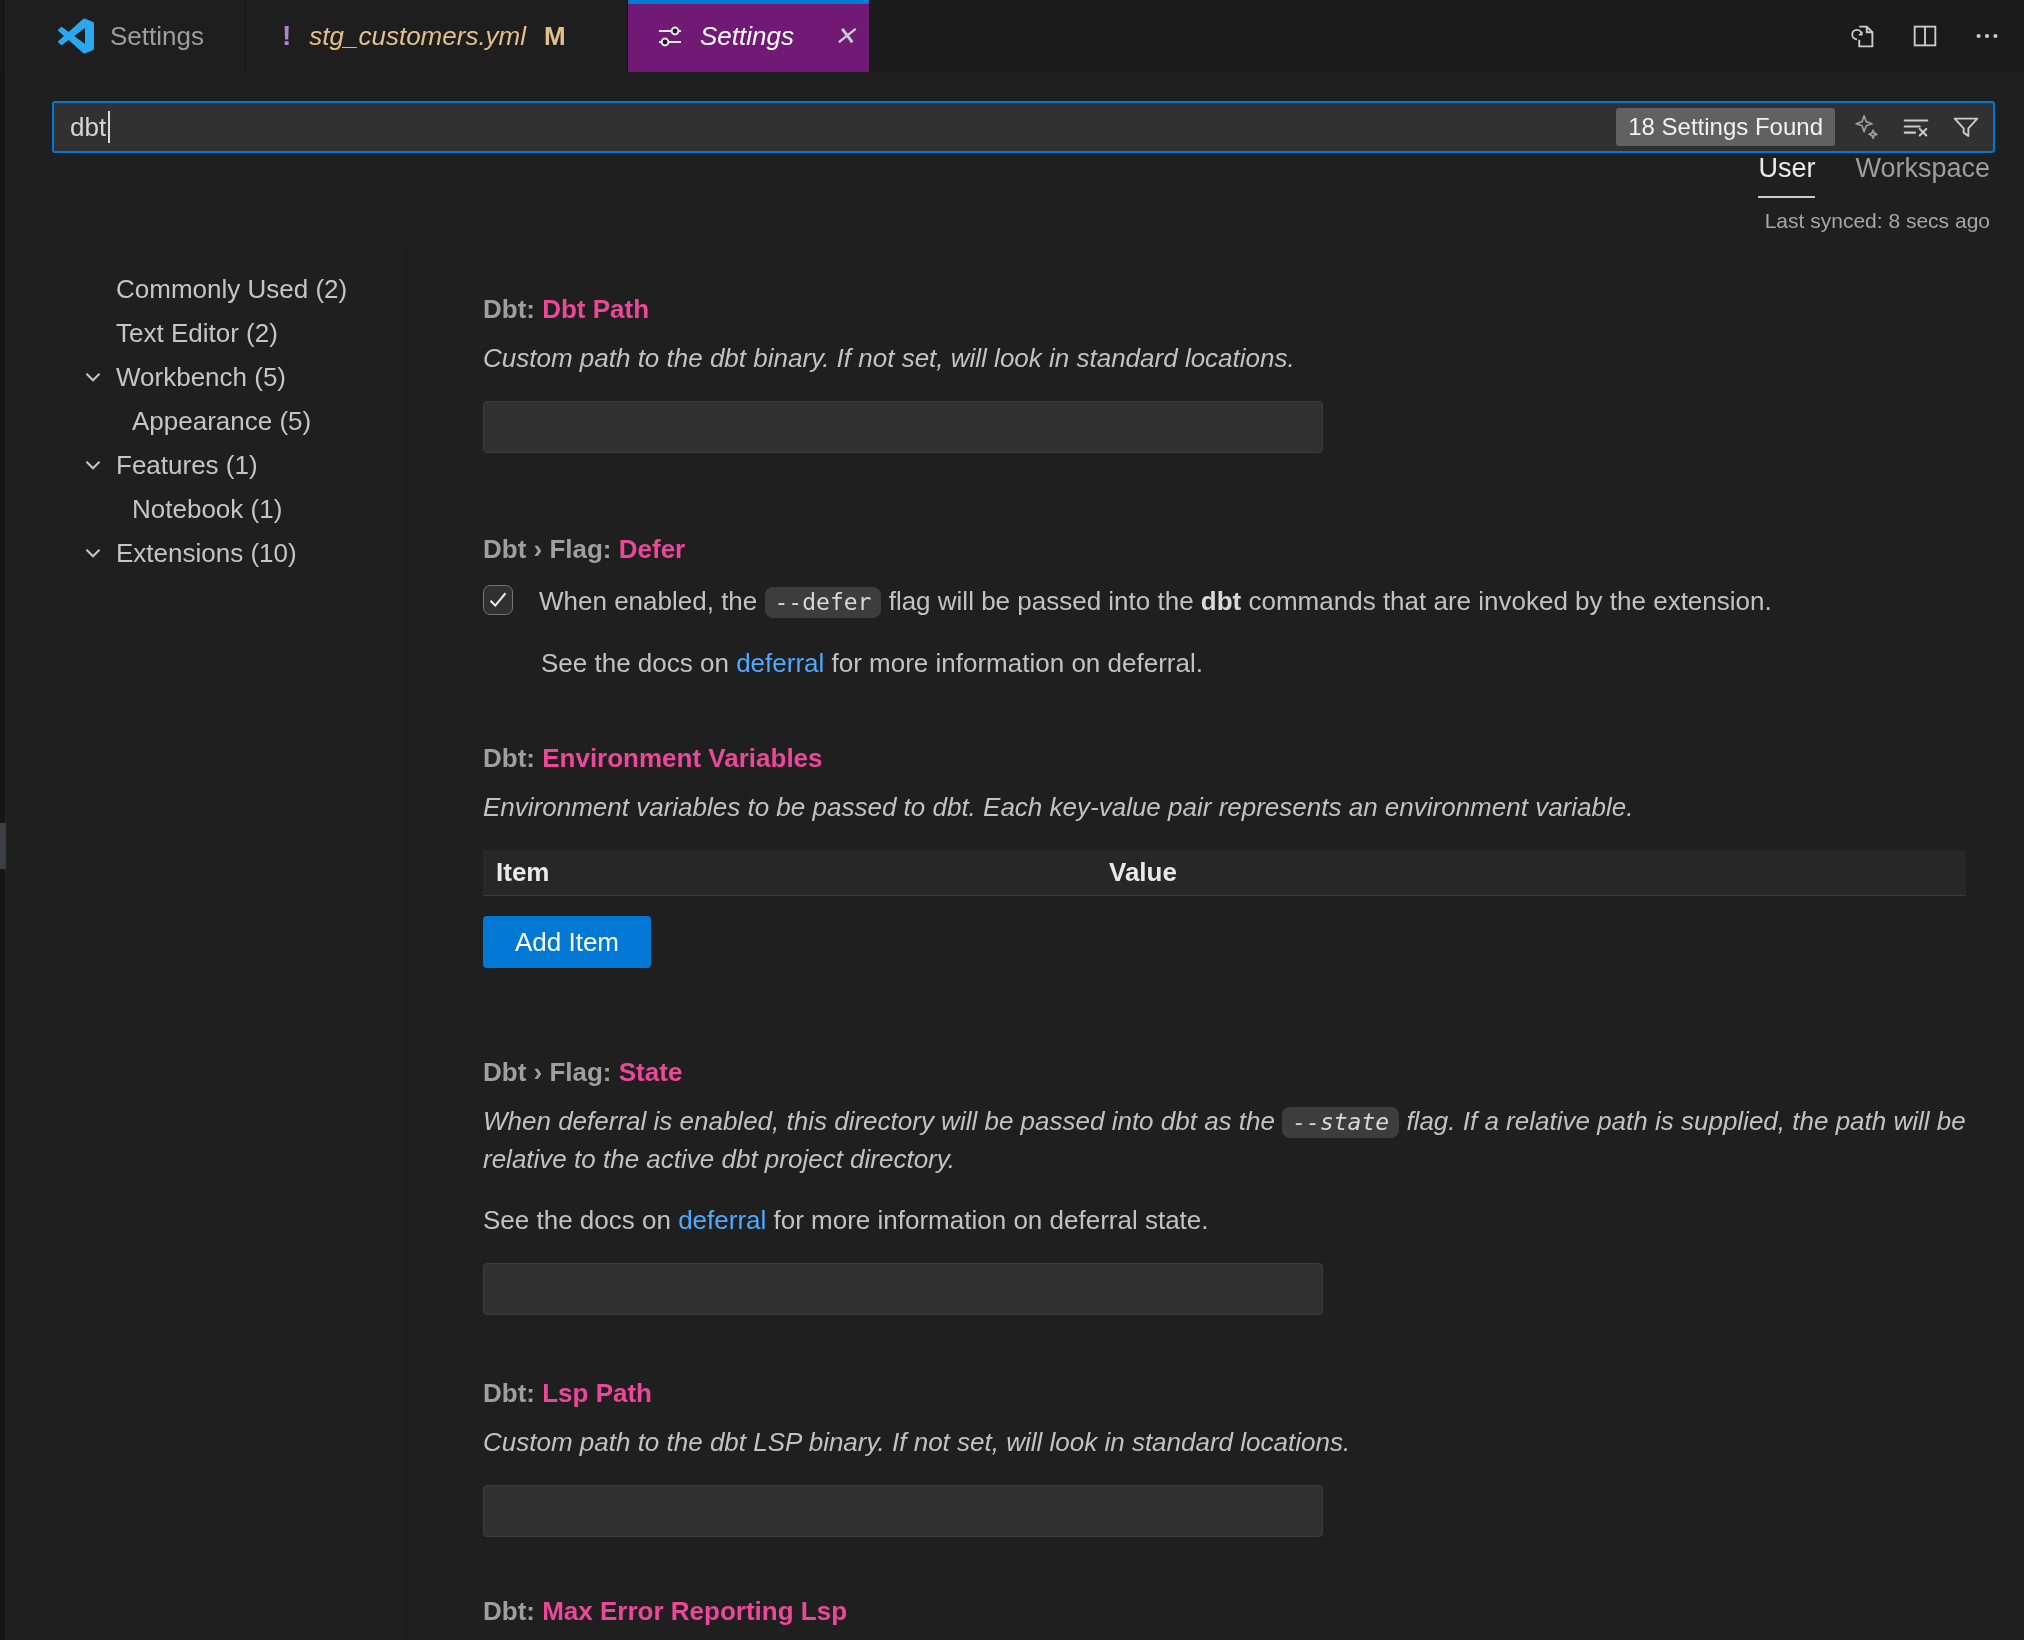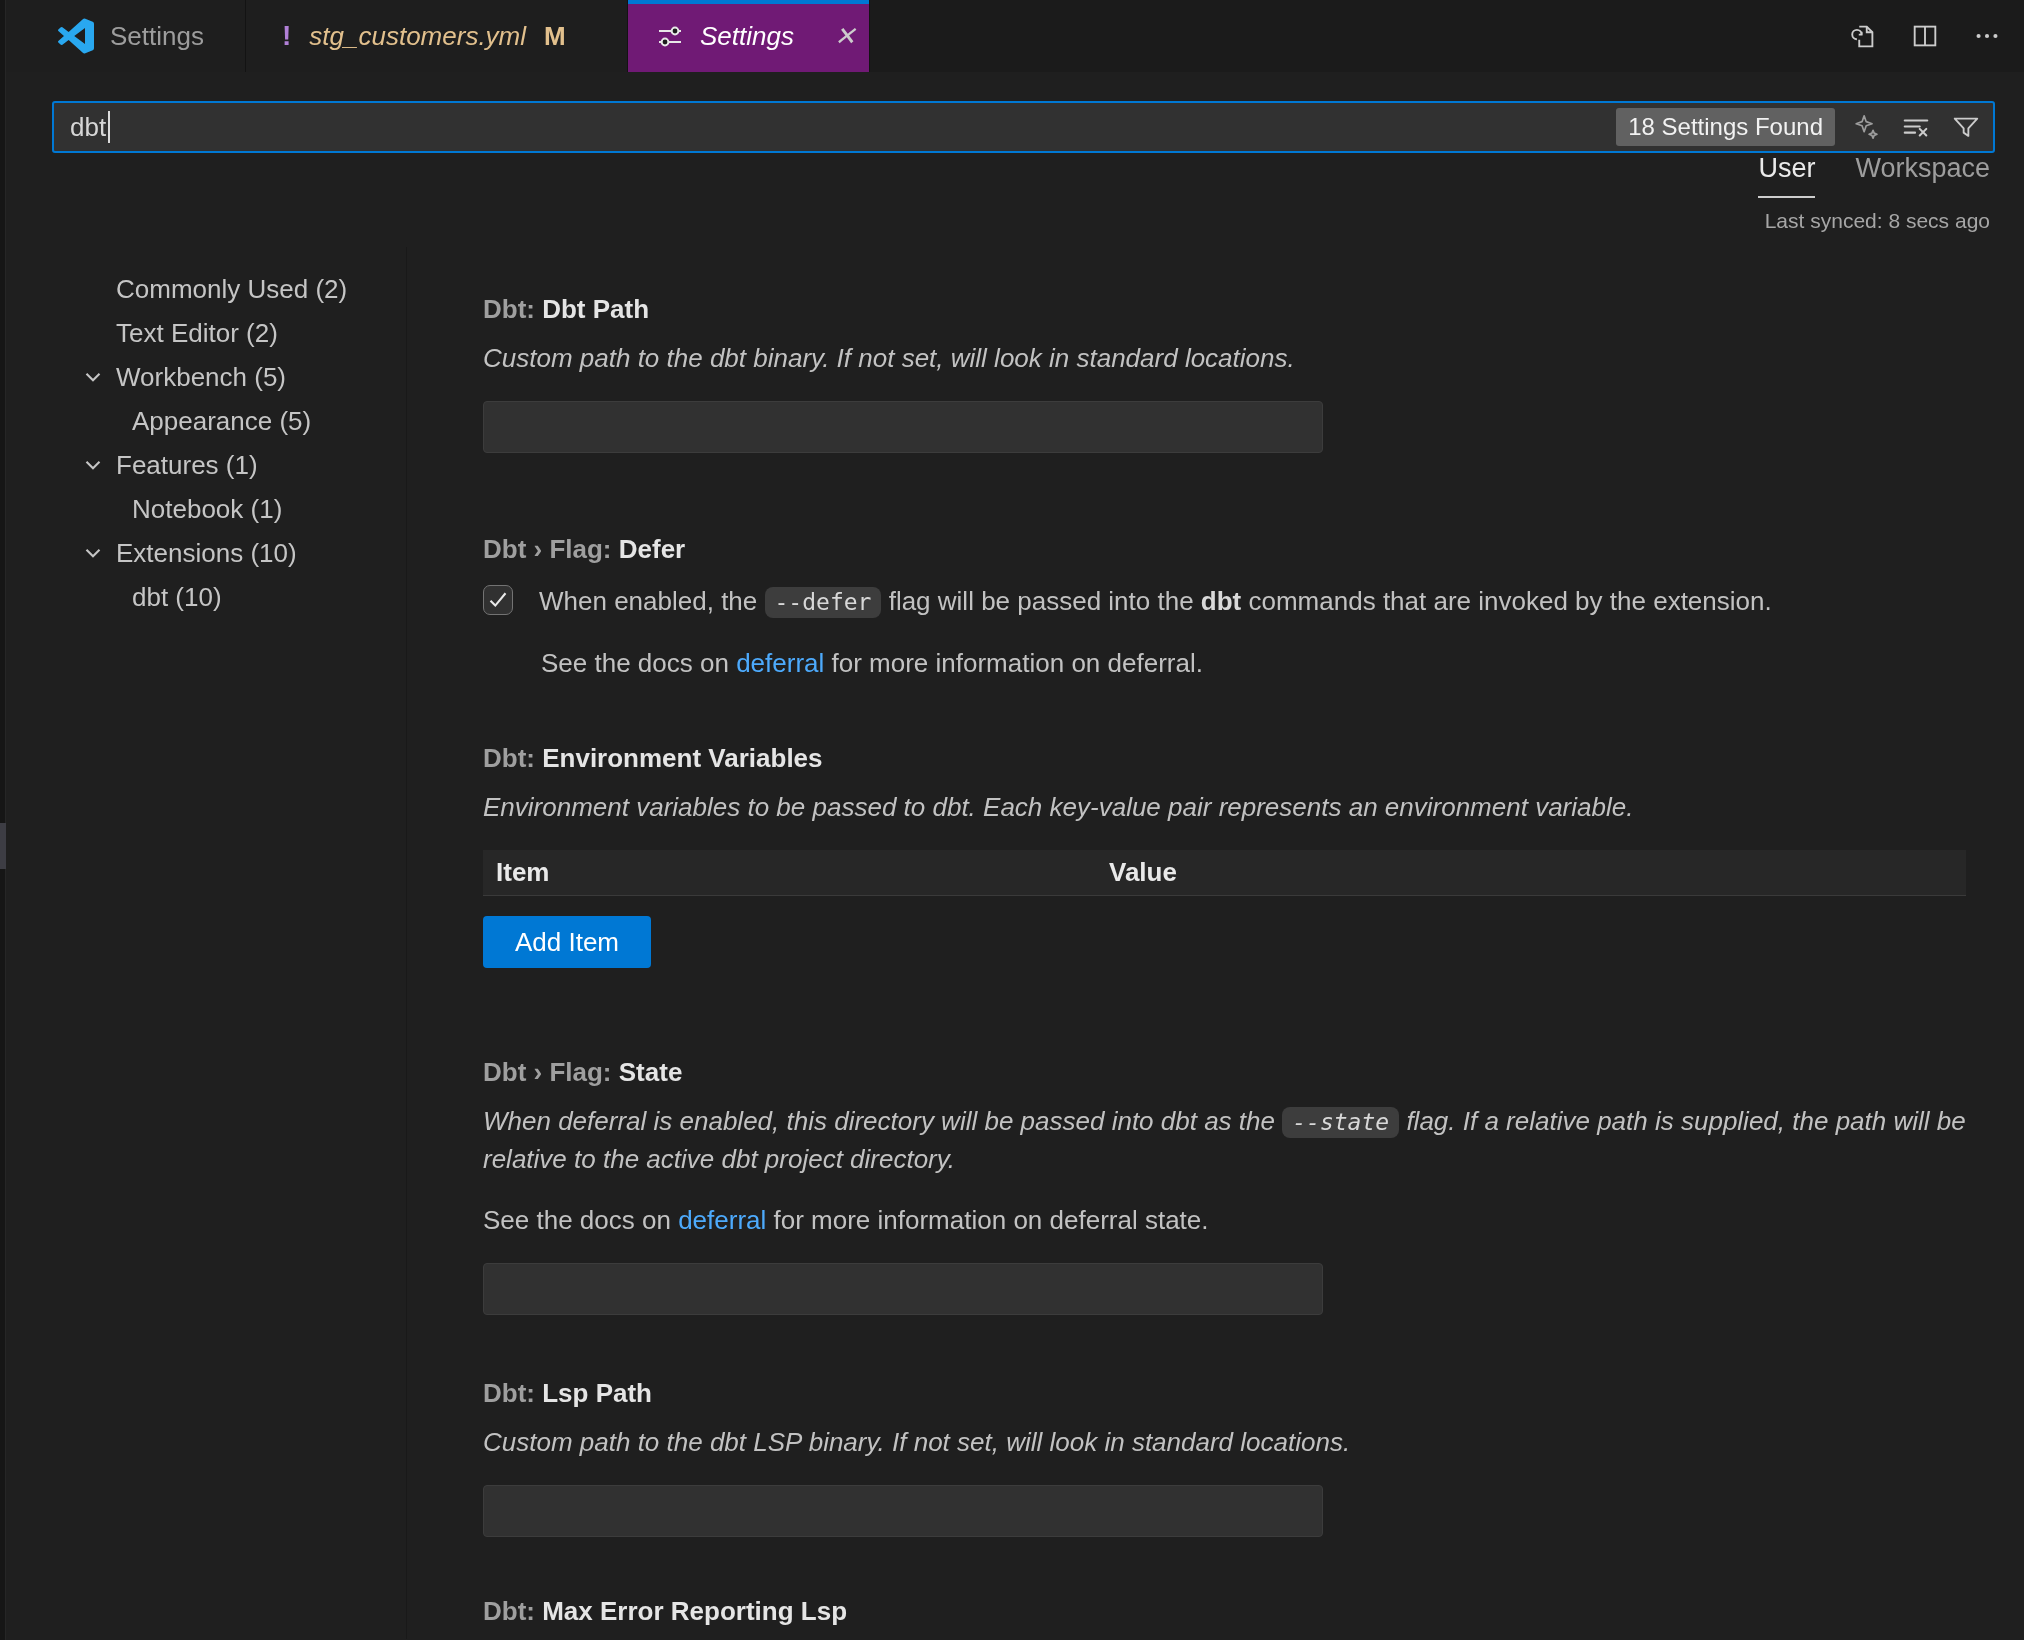--- a/index.html
+++ b/index.html
@@ -55,21 +55,21 @@
   .toc-row { height:44px; display:flex; align-items:center; font-size:26px; color:#c5c5c5;
     cursor:pointer; position:relative; }
   .toc-row.lvl1 { padding-left:116px; }
   .toc-row.lvl2 { padding-left:132px; }
   .toc-chevron { position:absolute; left:80px; top:9px; width:26px; height:26px; }
 
   .list { flex:1; padding:46px 60px 0 76px; }
   .setting { margin-bottom:0; }
   .s-title { font-size:26px; font-weight:700; line-height:32px; }
   .s-cat { color:#9f9f9f; }
-  .s-name { color:#e5e5e5; }
+  .s-name { color:#ec4899; }
   .s-desc { font-size:26px; color:#c2c2c2; line-height:37px; margin-top:15px; max-width:1486px;font-style:italic; }
   .code-chip { font-family:"DejaVu Sans Mono", monospace; font-size:23px; color:#d8d8d8;
     background:#3d3d3d; border-radius:8px; padding:2px 10px 3px; }
   .bold { font-weight:700; color:#d9d9d9; }
   .link { color:#4daafc; cursor:pointer; }
   .text-input { margin-top:24px; width:840px; height:52px; background:#313131;
     border:1px solid #3c3c3c; border-radius:4px; color:#cccccc; font-size:26px; padding:0 14px;
     font-family:"Liberation Sans", sans-serif; }
 
   
@@ -234,23 +234,20 @@
       <span>Notebook (1)</span>
     </div>
     <div class="toc-row lvl1">
       <span class="toc-chevron">
         <svg viewBox="0 0 16 16" width="26" height="26" fill="none" stroke="#c5c5c5" stroke-width="1.3">
             <path d="M4 6 l4 4 4-4"></path>
           </svg>
       </span>
       <span>Extensions (10)</span>
     </div>
-    <div class="toc-row lvl2">
-      <span>dbt (10)</span>
-    </div>
   </div>
 
   <div class="list">
 
     <div class="setting gap-s1">
       <div class="s-title">
         <span class="s-cat">Dbt: </span><span class="s-name">Dbt Path</span>
       </div>
       <div class="s-desc">Custom path to the dbt binary. If not set, will look in standard locations.</div>
       <input class="text-input" type="text" value="" style="">

